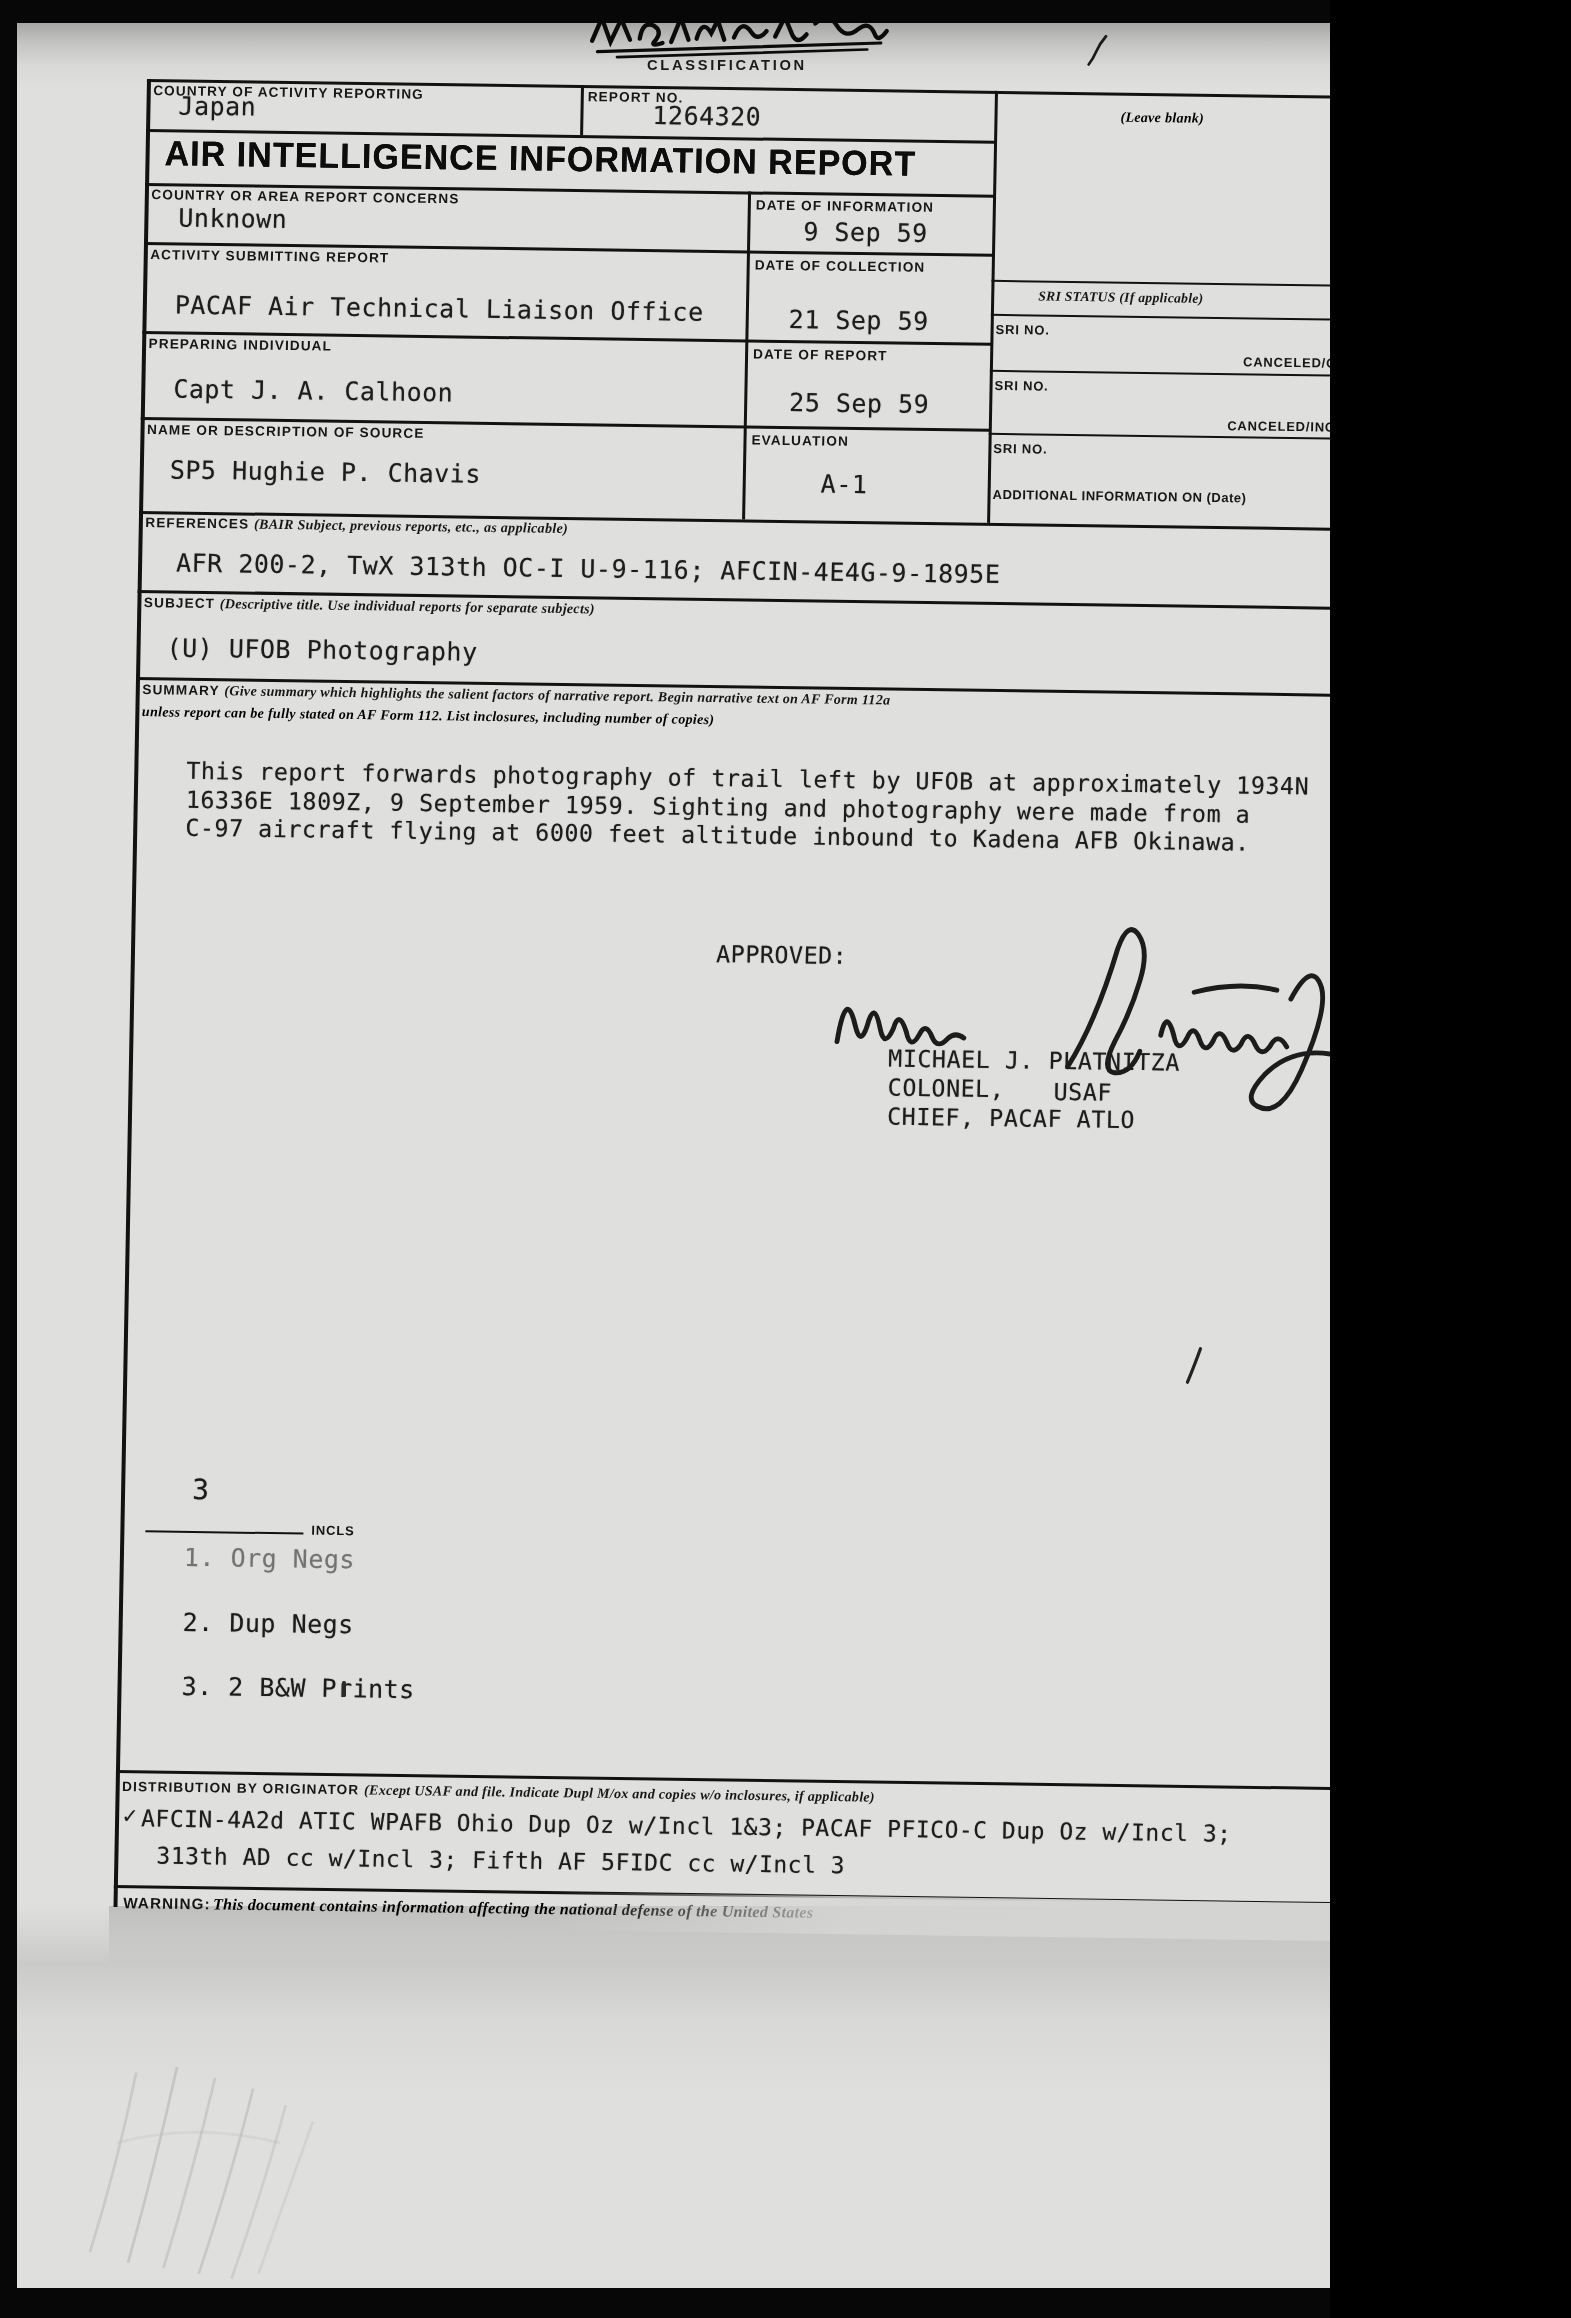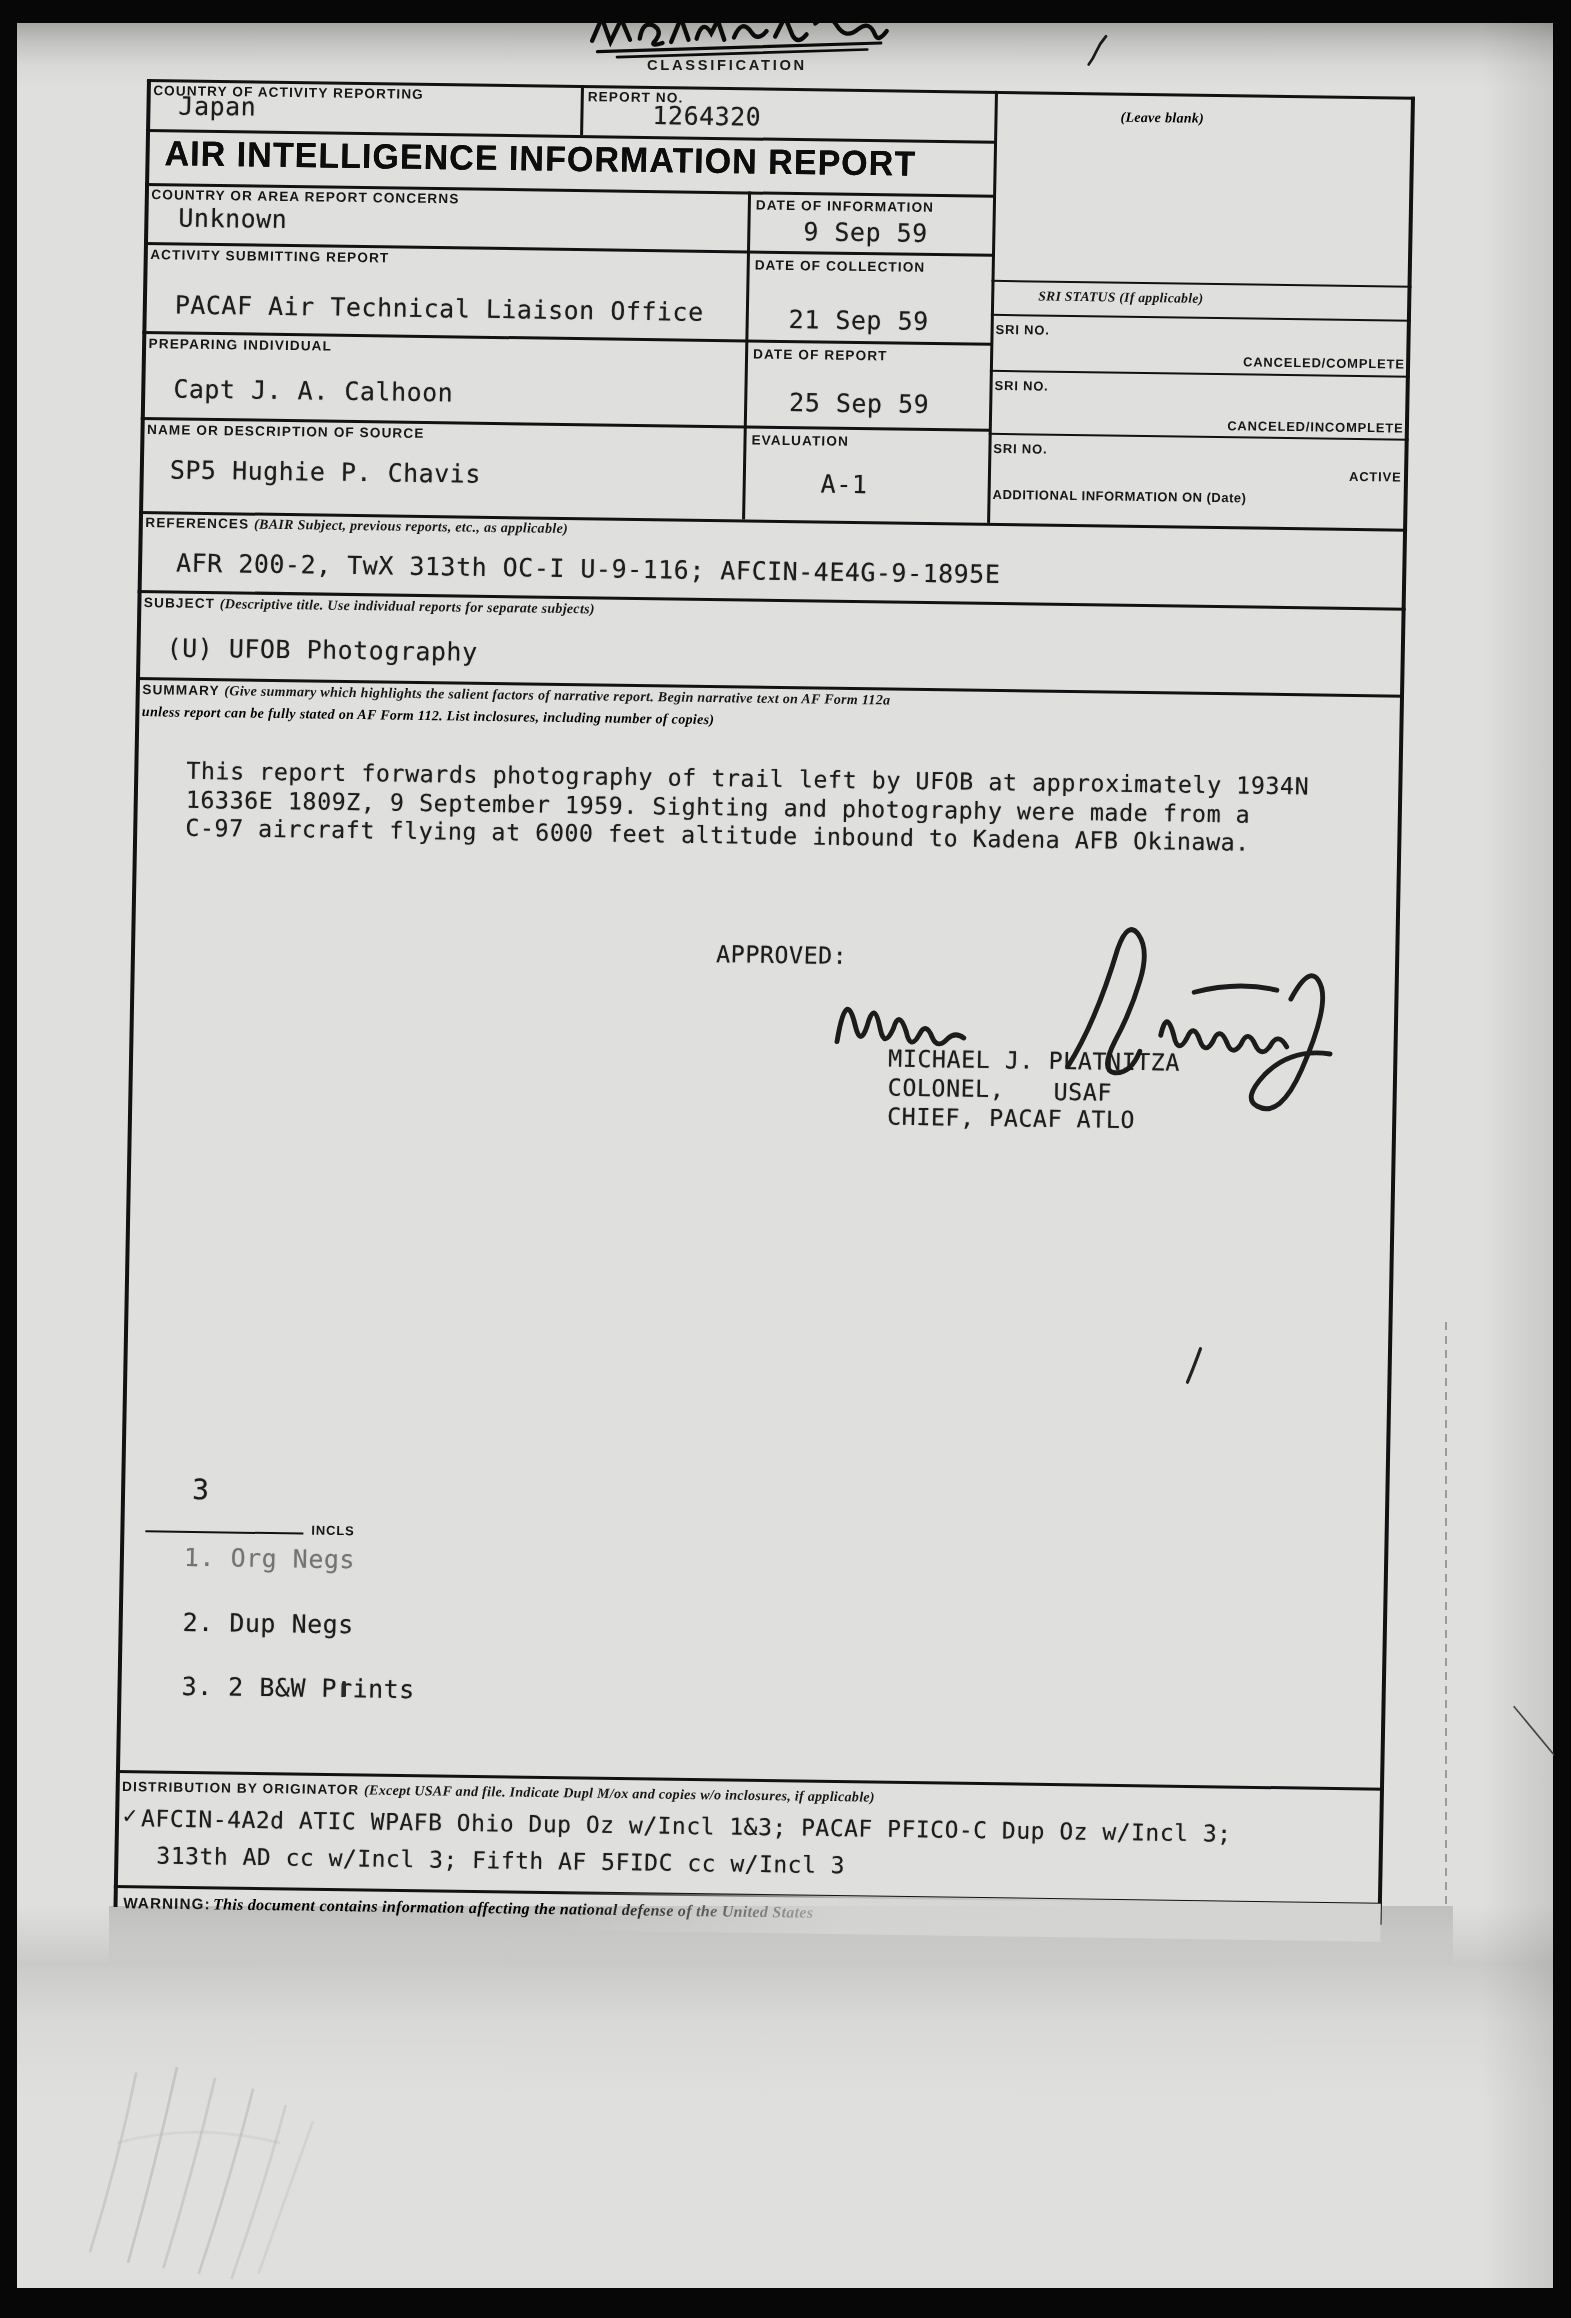--- a/index.html
+++ b/index.html
@@ -1,16 +1,16 @@
 <!DOCTYPE html>
 <html style="font-size:8.7px"><head>
 <meta charset="utf-8">
 <style>
   html,body{margin:0;padding:0;background:#000;}
-  #page{position:relative;width:1570px;height:2319px;background:#060606;overflow:hidden;
+  #page{position:relative;width:1330px;height:2319px;background:#060606;overflow:hidden;
         font-family:"Liberation Sans",sans-serif;}
   #paper{position:absolute;left:17.4px;top:23px;width:1536px;height:2265px;background:#dfdfdd;}
   .shade-top{position:absolute;left:0;top:0;width:100%;height:65px;
      background:linear-gradient(180deg,#a6a6a4 0%,#c3c3c1 30%,#d8d8d6 65%,#dfdfdd 100%);}
   .shade-bottom{position:absolute;left:0;top:1882px;width:100%;height:196px;
      background:linear-gradient(180deg,rgba(190,190,188,0) 0%,rgba(185,185,183,.55) 30%,rgba(205,205,203,.35) 60%,rgba(223,223,221,0) 100%);}
   .shade-under-form{position:absolute;left:92px;top:1883px;width:1344px;height:60px;
      background:linear-gradient(180deg,rgba(160,160,158,.5),rgba(160,160,158,0));}
   .shade-right{position:absolute;right:0;top:0;width:71px;height:100%;
      background:linear-gradient(90deg,rgba(0,0,0,0),rgba(0,0,0,.10));}

